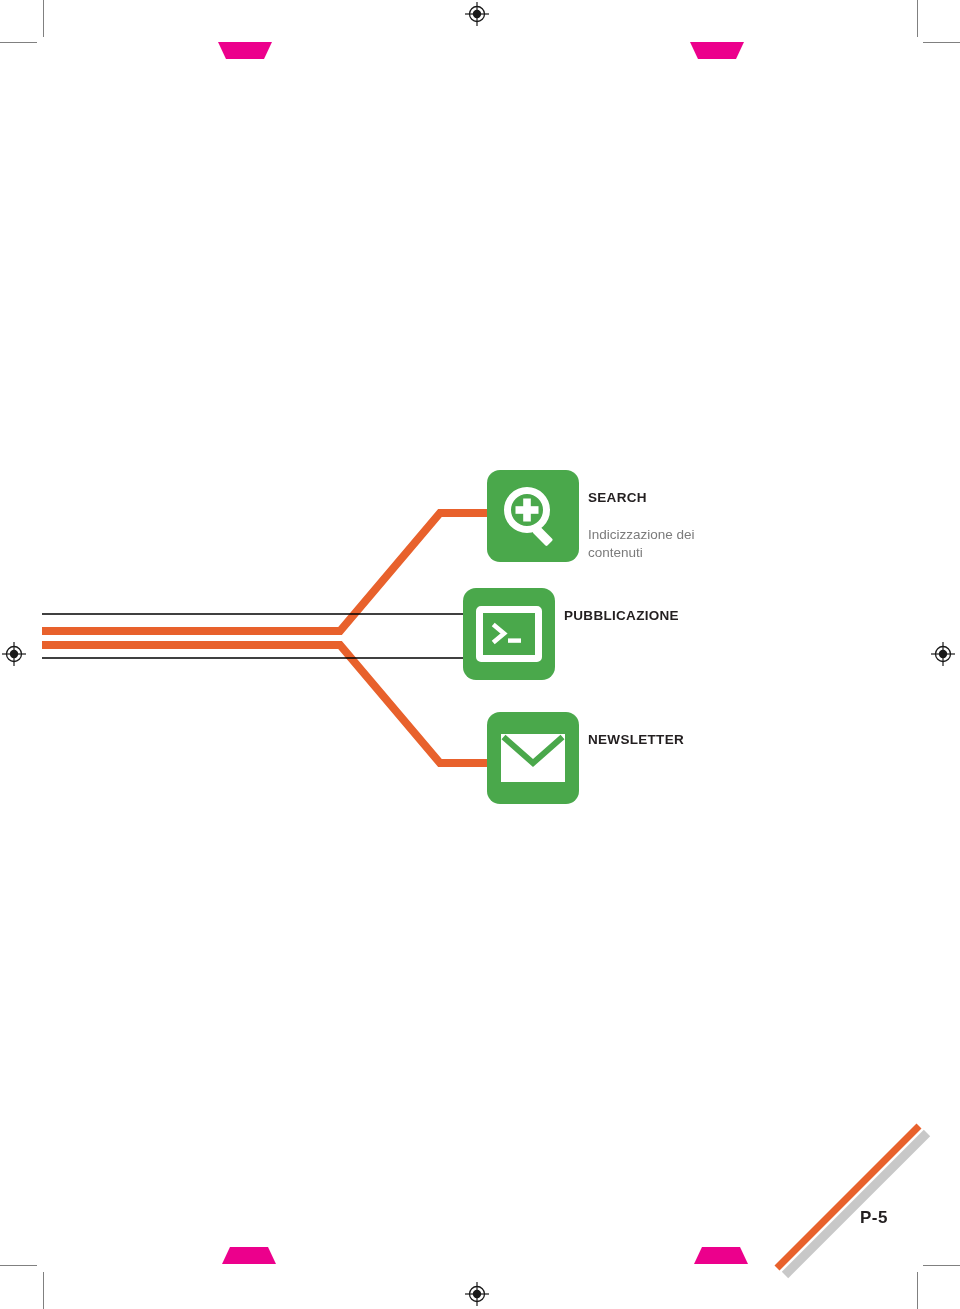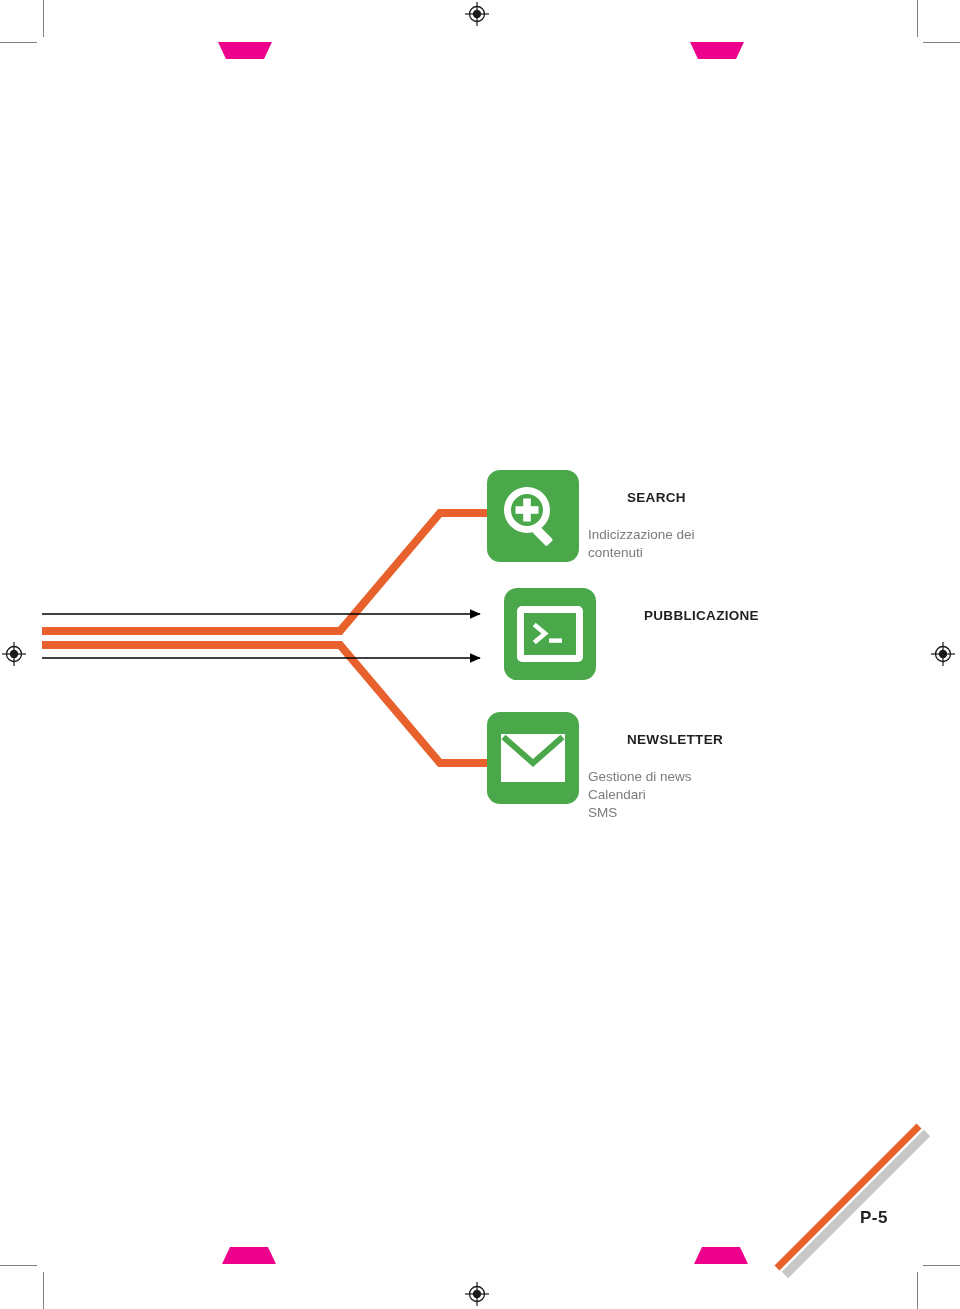--- a/index.html
+++ b/index.html
@@ -42,29 +42,29 @@
   .icon-box {
     width:92px; height:92px; border-radius:13px;
     background:#4aa84b;
     display:flex; align-items:center; justify-content:center;
     flex:0 0 auto;
   }
   .icon-box svg { display:block; }
   .block-text { margin-left:9px; padding-top:19px; }
   .block-title {
     font-size:13.5px; font-weight:bold; color:#231f20;
-    letter-spacing:0.3px; line-height:1.38;margin-left:39px;
+    letter-spacing:0.3px; line-height:1.38;
   }
   .block-desc {
     font-size:13.5px; color:#7b7b7b; line-height:1.35; margin-top:18px;
   }
   .block-desc div { white-space:nowrap; }
 
   #block-search      { left:487px; top:470px; }
-  #block-pubblicazione{ left:504px; top:588px; }
+  #block-pubblicazione{ left:463px; top:588px; }
   #block-newsletter  { left:487px; top:712px; }
 
   
   #corner-flourish { position:absolute; left:755px; top:1105px; width:185px; height:185px; }
   #page-number {
     position:absolute; left:860px; top:1208px;
     font-size:17px; font-weight:bold; color:#231f20; letter-spacing:0.5px;
   }
 </style>
 </head>
@@ -189,25 +189,20 @@
     <div class="icon-box">
       <span>
         <svg width="64" height="48" viewBox="0 0 64 48">
           <rect x="0" y="0" width="64" height="48" fill="#ffffff"></rect>
           <path d="M2.5 3 L32 29 L61.5 3" fill="none" stroke="#4aa84b" stroke-width="6" stroke-linejoin="miter" stroke-linecap="butt"></path>
         </svg>
       </span>
     </div>
     <div class="block-text">
       <div class="block-title">NEWSLETTER</div>
-      <div class="block-desc">
-        <div>Gestione di news</div>
-        <div>Calendari</div>
-        <div>SMS</div>
-      </div>
     </div>
   </div>
 
   <svg id="corner-flourish" viewBox="0 0 185 185">
     <line x1="30" y1="170" x2="172" y2="28" stroke="#c8c8c8" stroke-width="9" stroke-linecap="butt"></line>
     <line x1="22" y1="163" x2="164" y2="21" stroke="#e8612c" stroke-width="7" stroke-linecap="butt"></line>
   </svg>
 
   <div id="page-number">P-5</div>
 

